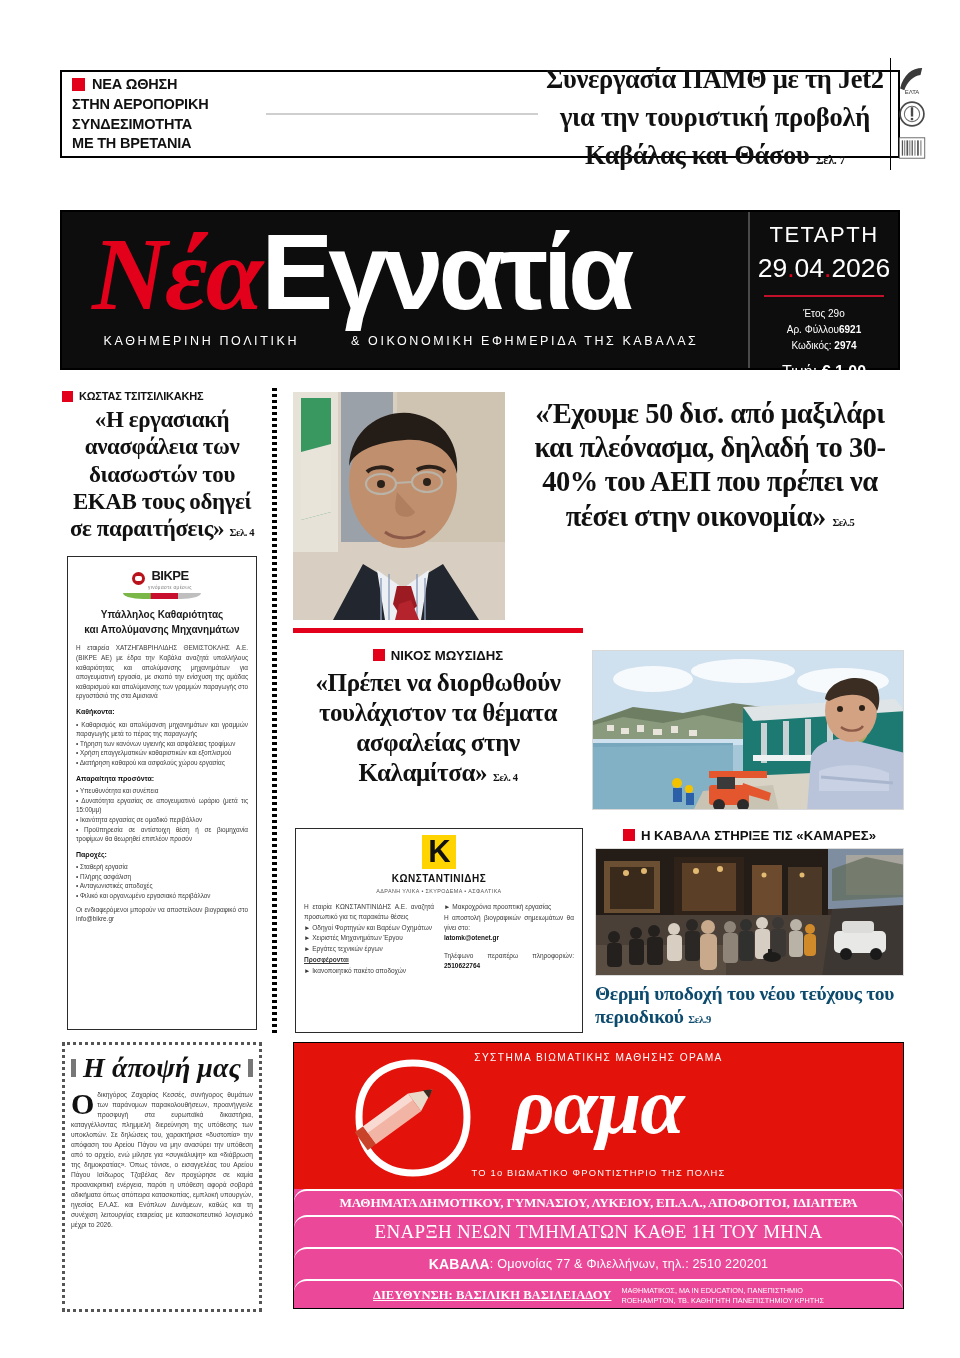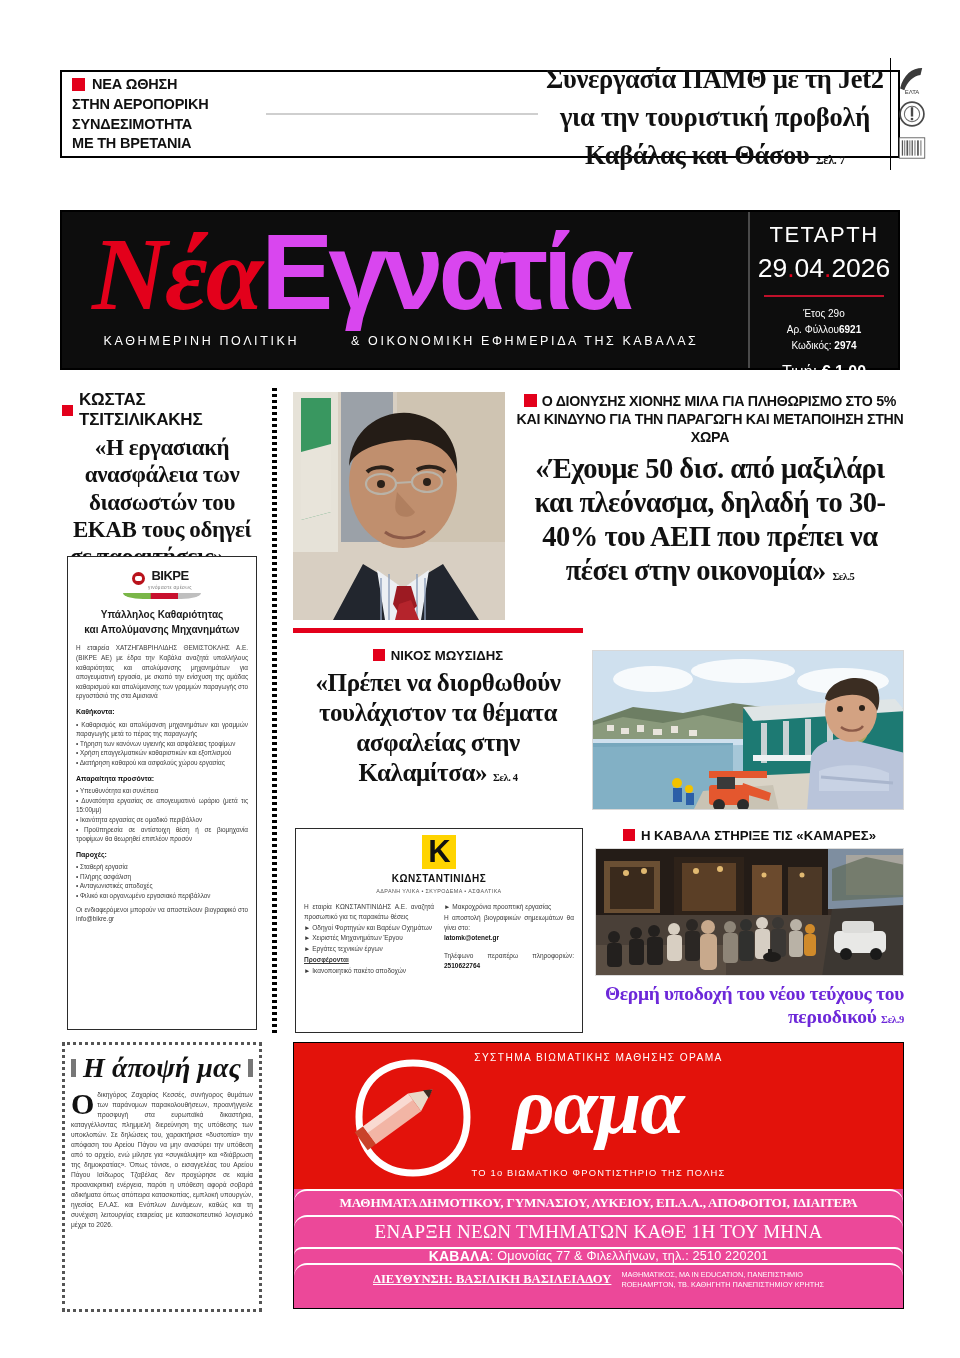--- a/index.html
+++ b/index.html
@@ -53,21 +53,21 @@
     display:flex;
   }
   .mh-left{ flex:1; position:relative; }
   .mh-title{
     position:absolute; left:30px; top:6px; width:100%;
     font-family:"Liberation Sans", sans-serif; font-weight:bold;
     font-size:108px; line-height:1; letter-spacing:-4px; white-space:nowrap;
   }
   .mh-title .nea{ color:#e3001b; font-style:italic; font-family:Liberation Serif, serif;
      letter-spacing:-2px; font-size:104px;}
-  .mh-title .eg{ color:#d946ef; letter-spacing:-5px; }
+  .mh-title .eg{ color:#ffffff; letter-spacing:-5px; }
   .mh-tag{
     position:absolute; left:0; right:8px; bottom:20px; text-align:center;
     color:#fff; font-size:12.5px; letter-spacing:2.6px; font-weight:500;
   }
   .mh-tag .gap{ display:inline-block; width:52px; }
   .mh-right{
     width:150px; flex:0 0 150px; border-left:2px solid #4a4a4a;
     color:#fff; padding:6px 6px 4px; text-align:center;
   }
   .mh-day{ font-size:22px; letter-spacing:1.5px; margin-top:4px; }
@@ -82,21 +82,21 @@
   .dotrule{
     position:absolute; width:5px;
     background-image:repeating-linear-gradient(to bottom,#000 0 3px,transparent 3px 6px);
   }
 
   
   .lead-left{
     position:absolute; left:62px; top:390px; width:200px;
   }
   .kicker{ display:flex; align-items:center; gap:6px; justify-content:flex-start;
-     font-weight:bold; font-size:17px; letter-spacing:-0.2px; color:#111;}
+     font-weight:bold; font-size:11px; letter-spacing:-0.2px; color:#111;}
   .kicker .redsq{ width:11px;height:11px;flex:0 0 11px;}
   .lead-left h2{
     font-family:"Liberation Serif", serif; font-weight:bold; font-size:23px;
     line-height:1.19; text-align:center; margin-top:4px; color:#111;
     letter-spacing:-0.4px;
   }
   .sel{ font-size:10.5px; font-weight:bold; }
 
   
   .vikre{
@@ -192,41 +192,41 @@
   .k-cols b{ color:#111; }
   .k-center{ text-align:center; font-weight:bold; text-decoration:underline; }
 
   
   .kam{ position:absolute; left:595px; top:828px; width:309px; }
   .kam .kick4{ text-align:center; font-weight:bold; font-size:13.2px; color:#111;}
   .kam .kick4 .redsq{ width:12px;height:12px; vertical-align:-1px; margin-right:6px;}
   .kam-photo{ margin-top:5px; width:309px; height:128px; overflow:hidden;
      border:1px solid #dcdcdc; }
   .kam h3{ font-family:"Liberation Serif",serif; font-weight:bold; font-size:19.5px;
-     line-height:1.2; text-align:right; margin-top:6px; color:#6d28d9; letter-spacing:-0.3px;}
+     line-height:1.2; text-align:left; margin-top:6px; color:#0c4a6e; letter-spacing:-0.3px;}
 
   
   .orama{
     position:absolute; left:293px; top:1042px; width:611px; height:267px;
     background:#ec4899; border:1px solid #000;
   }
   .or-red{ height:146px; background:#e3120b; position:relative; overflow:hidden; }
   .or-tag1{ position:absolute; left:0; right:0; top:9px; text-align:center;
     color:#fff; font-size:10.2px; letter-spacing:1.4px; }
   .or-word{ position:absolute; left:0; right:0; top:23px; text-align:center;
     color:#fff; font-family:"Liberation Serif",serif; font-style:italic;
     font-weight:bold; font-size:80px; letter-spacing:-1px; line-height:1; }
   .or-tag2{ position:absolute; left:0; right:0; bottom:11px; text-align:center;
     color:#fff; font-size:9.4px; letter-spacing:1.2px; }
   .or-pencil{ position:absolute; left:55px; top:12px; width:130px; height:125px; }
   .or-row{ border-top:2px solid #fff; color:#fff; text-align:center;
     display:flex; align-items:center; justify-content:center;border-radius:13px; }
   .or-r1{ height:26px; font-family:"Liberation Serif",serif; font-weight:bold; font-size:13.2px; letter-spacing:-0.2px;}
   .or-r2{ height:32px; font-family:"Liberation Serif",serif; font-size:19px; letter-spacing:.3px;}
-  .or-r3{ height:16px; font-size:12.6px; letter-spacing:.2px;}
+  .or-r3{ height:32px; font-size:12.6px; letter-spacing:.2px;}
   .or-r3 b{ font-weight:bold; font-size:14px; }
   .or-r4{ height:31px; gap:10px; padding:0 8px; }
   .or-r4 .dirn{ font-family:"Liberation Serif",serif; font-weight:bold; font-size:12.6px;
      text-decoration:underline; white-space:nowrap;}
   .or-r4 .quals{ font-size:7.3px; line-height:1.35; text-align:left; }
 </style>
 </head>
 <body>
 
 <div class="page">
@@ -414,23 +414,20 @@
           <line x1="96" y1="182" x2="96" y2="228"></line>
         <line x1="124" y1="182" x2="124" y2="228"></line>
           <line x1="132" y1="186" x2="132" y2="228"></line>
       </g>
       <path d="M104 194 L118 194 L124 214 L110 228 L100 212 Z" fill="#9c1a22"></path>
       <path d="M106 212 L118 208 L126 228 L102 228 Z" fill="#b5242c"></path>
     </svg>
   </div>
 
   <div class="lead-main">
-    <div class="kick2">
-      <span class="redsq"></span><span>Ο ΔΙΟΝΥΣΗΣ ΧΙΟΝΗΣ ΜΙΛΑ ΓΙΑ ΠΛΗΘΩΡΙΣΜΟ ΣΤΟ 5% ΚΑΙ ΚΙΝΔΥΝΟ ΓΙΑ ΤΗΝ ΠΑΡΑΓΩΓΗ ΚΑΙ ΜΕΤΑΠΟΙΗΣΗ ΣΤΗΝ ΧΩΡΑ</span>
-    </div>
     <h1>
       <span>«Έχουμε 50 δισ. από μαξιλάρι και πλεόνασμα, δηλαδή το 30-40% του ΑΕΠ που πρέπει να πέσει στην οικονομία»</span>
       <span class="sel">Σελ.5</span>
     </h1>
   </div>
 
   <div class="redline" style="left:293px; top:628px; width:290px; height:5px;"></div>
 
   <div class="mous-text">
     <div class="kick3">

